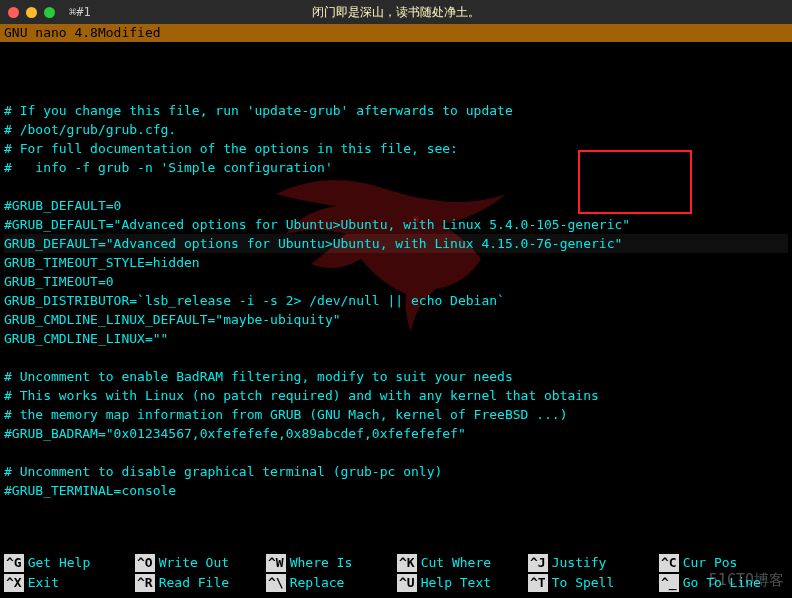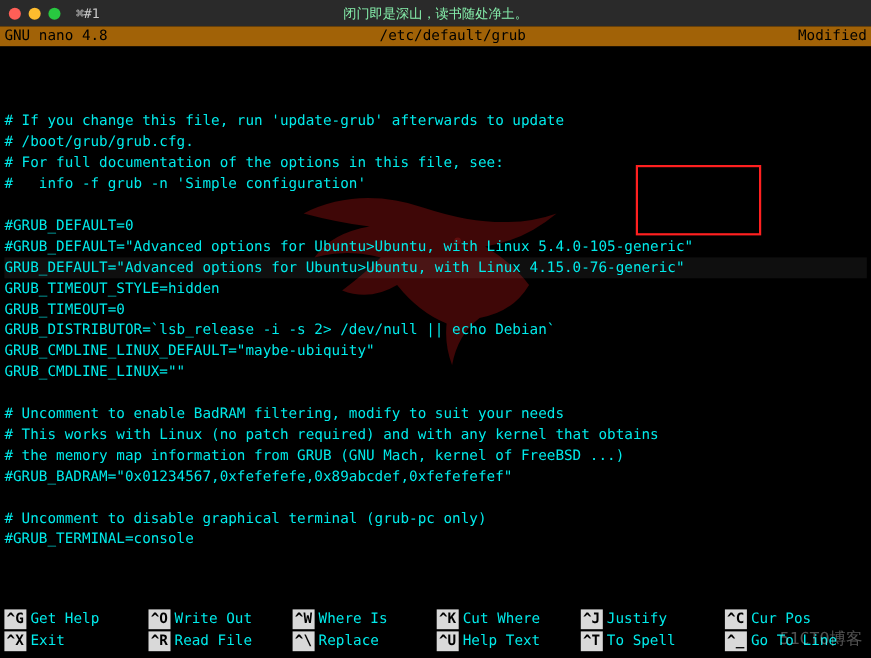--- a/index.html
+++ b/index.html
@@ -23,21 +23,21 @@
 .traffic-lights { display: flex; gap: 7px; align-items: center; }
 .tl { width: 11px; height: 11px; border-radius: 50%; }
 .tl-red { background: #ff5f57; }
 .tl-yellow { background: #febc2e; }
 .tl-green { background: #28c840; }
 .tab-label { color: #ccc; margin-left: 14px; font-size: 12px; }
 .win-title {
   position: absolute;
   left: 0; right: 0;
   text-align: center;
-  color: #86efac;
+  color: #fef9c3;
   font-size: 12px;
   pointer-events: none;
 }
 .terminal {
   position: relative;
   width: 100%;
   height: calc(100% - 24px);
   padding: 0;
 }
 .logo {
@@ -118,21 +118,20 @@
 
 <div class="terminal">
 
   <svg class="logo" width="260" height="180" viewBox="0 0 260 180">
     <path d="M10 30 Q60 5 120 25 Q190 48 240 30 Q210 55 175 60 Q200 75 215 95 Q200 120 170 125 Q150 140 145 168 Q138 150 140 130 Q115 120 95 95 Q70 110 45 100 Q65 85 80 70 Q50 62 20 70 Q35 48 70 42 Q40 38 10 30 Z" fill="#5a0a0a"></path>
     <circle cx="150" cy="55" r="3" fill="#8a1515"></circle>
   </svg>
 
   <div class="statusbar">
     <span>GNU nano 4.8</span>
-    <span class="mid">/etc/default/grub</span>
     <span>Modified</span>
   </div>
 
   <div class="editor-content" id="editor-content">
     <div class="highlight-box" id="highlight-box" style="top: 108px; left: 578px; width: 114px; height: 64px;"></div>
   <div class="line"># If you change this file, run 'update-grub' afterwards to update</div><div class="line"># /boot/grub/grub.cfg.</div><div class="line"># For full documentation of the options in this file, see:</div><div class="line">#   info -f grub -n 'Simple configuration'</div><div class="line"> </div><div class="line">#GRUB_DEFAULT=0</div><div class="line">#GRUB_DEFAULT="Advanced options for Ubuntu&gt;Ubuntu, with Linux 5.4.0-105-generic"</div><div class="line cursor-line">GRUB_DEFAULT="Advanced options for Ubuntu&gt;Ubuntu, with Linux 4.15.0-76-generic"</div><div class="line">GRUB_TIMEOUT_STYLE=hidden</div><div class="line">GRUB_TIMEOUT=0</div><div class="line">GRUB_DISTRIBUTOR=`lsb_release -i -s 2&gt; /dev/null || echo Debian`</div><div class="line">GRUB_CMDLINE_LINUX_DEFAULT="maybe-ubiquity"</div><div class="line">GRUB_CMDLINE_LINUX=""</div><div class="line"> </div><div class="line"># Uncomment to enable BadRAM filtering, modify to suit your needs</div><div class="line"># This works with Linux (no patch required) and with any kernel that obtains</div><div class="line"># the memory map information from GRUB (GNU Mach, kernel of FreeBSD ...)</div><div class="line">#GRUB_BADRAM="0x01234567,0xfefefefe,0x89abcdef,0xfefefefef"</div><div class="line"> </div><div class="line"># Uncomment to disable graphical terminal (grub-pc only)</div><div class="line">#GRUB_TERMINAL=console</div></div>
 
   <div class="shortcuts" id="shortcuts">
       <div class="sc">
         <span class="key">^G</span>

